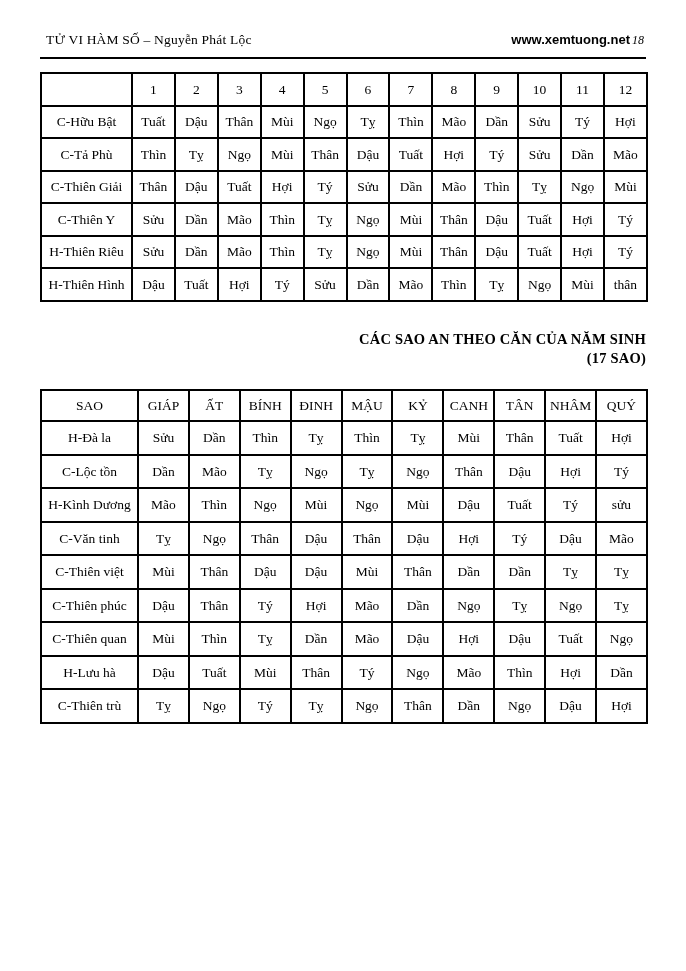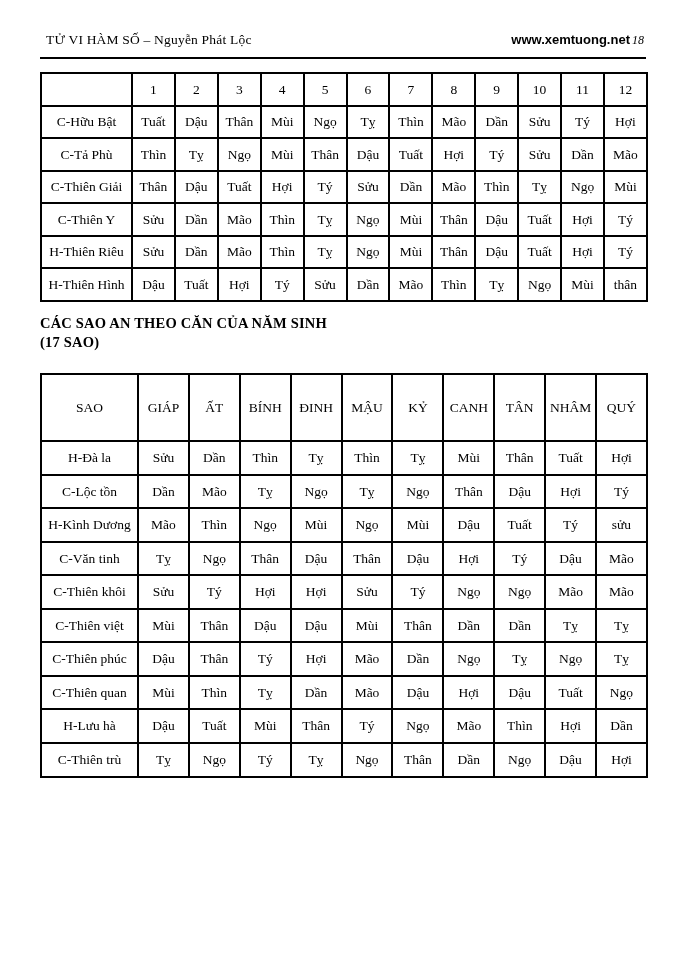--- a/index.html
+++ b/index.html
@@ -50,25 +50,25 @@
     border: 2px solid #000;
     text-align: center;
     vertical-align: middle;
     font-size: 13.5px;
     font-weight: normal;
     line-height: 1.3;
     padding: 6px 2px;
     overflow: hidden;
   }
   #table1 th, #table1 td { padding: 6.5px 2px; }
-  #table2 th { padding: 24px 2px; }
+  #table2 th { padding: 6px 2px; }
   #table2 td { padding: 7px 2px; }
   .section-title {
-    margin-top: 12px;
-    text-align: left;
+    margin-top: 28px;
+    text-align: right;
     font-weight: bold;
     font-size: 14.5px;
     line-height: 1.3;
     letter-spacing: 0.2px;
   }
 </style>
 </head>
 <body>
 
 <div class="page">
@@ -289,33 +289,20 @@
           <td>Thân</td>
           <td>Dậu</td>
           <td>Thân</td>
           <td>Dậu</td>
           <td>Hợi</td>
           <td>Tý</td>
           <td>Dậu</td>
           <td>Mão</td>
         </tr>
         <tr>
-          <td>C-Thiên khôi</td>
-          <td>Sửu</td>
-          <td>Tý</td>
-          <td>Hợi</td>
-          <td>Hợi</td>
-          <td>Sửu</td>
-          <td>Tý</td>
-          <td>Ngọ</td>
-          <td>Ngọ</td>
-          <td>Mão</td>
-          <td>Mão</td>
-        </tr>
-        <tr>
           <td>C-Thiên việt</td>
           <td>Mùi</td>
           <td>Thân</td>
           <td>Dậu</td>
           <td>Dậu</td>
           <td>Mùi</td>
           <td>Thân</td>
           <td>Dần</td>
           <td>Dần</td>
           <td>Tỵ</td>

